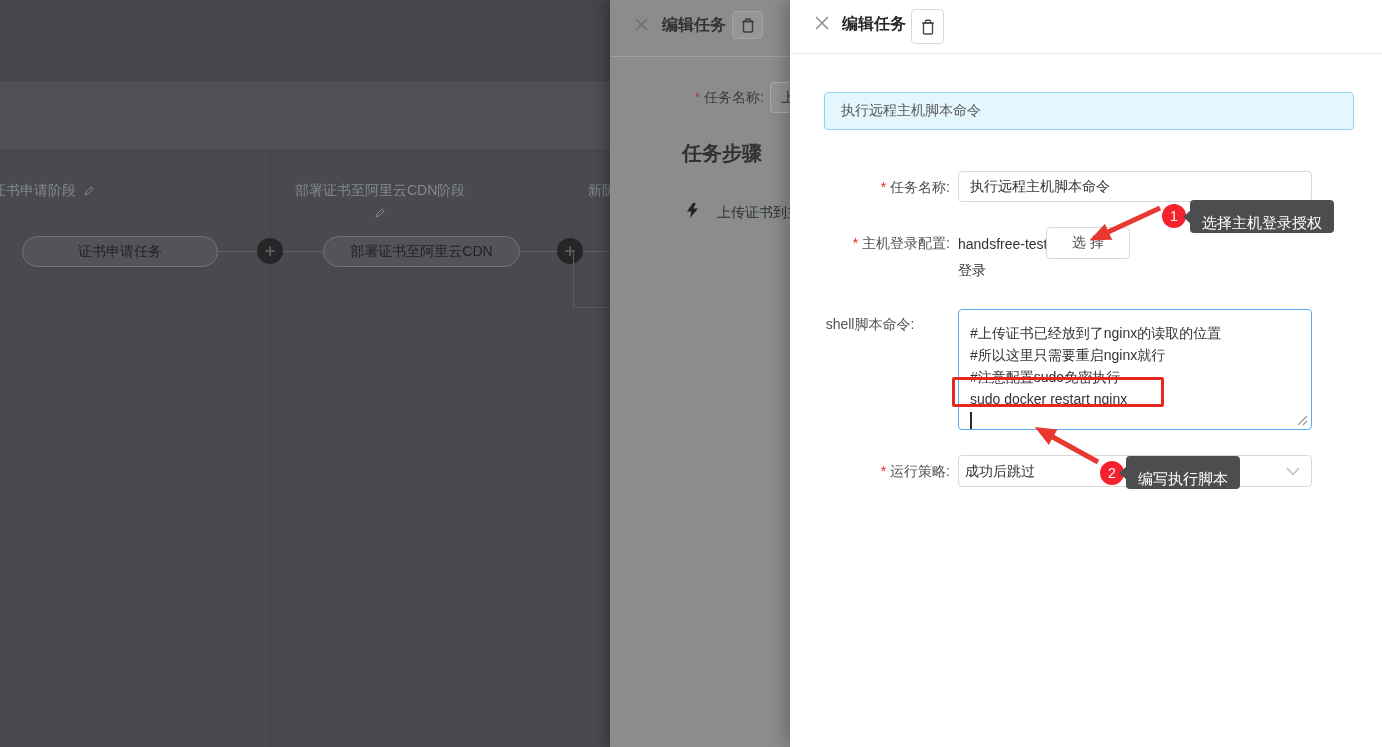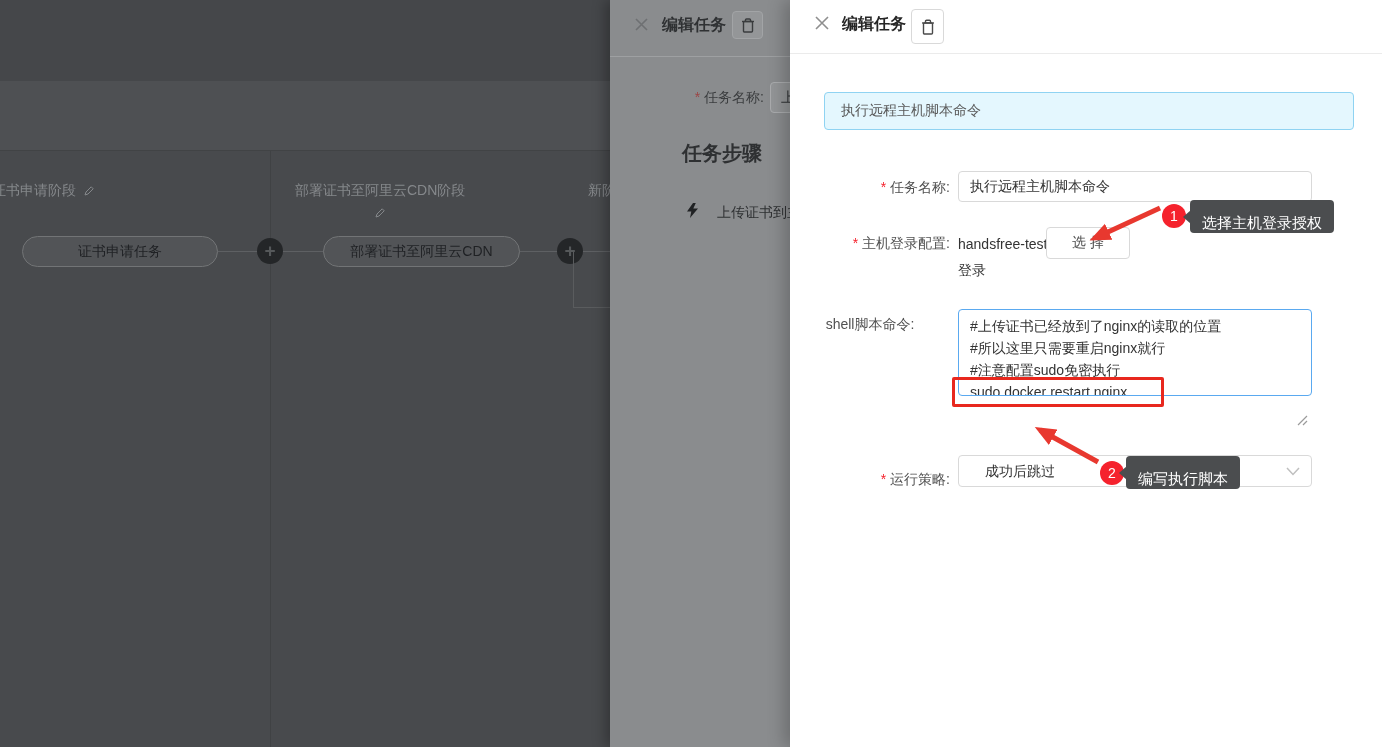--- a/index.html
+++ b/index.html
@@ -70,32 +70,32 @@
     border:1px solid #d9d9d9;border-radius:4px;box-sizing:border-box;background:#fff;
     font-size:14px;color:#333;
   }
   .input-task{left:168px;top:171px;width:354px;height:31px;line-height:29px;padding-left:11px;}
   .host-line{left:168px;font-size:14px;color:#333;white-space:nowrap;}
   .btn-select{
     left:256px;top:227px;width:84px;height:32px;display:flex;align-items:center;justify-content:center;
     font-size:14px;color:#4d4d4d;cursor:pointer;z-index:2;
   }
   .shell-box{
-    left:168px;top:309px;width:354px;height:87px;border:1px solid #5aa9f0;border-radius:4px;
-    box-sizing:border-box;background:#fff;padding:5px 11px;font-size:14px;color:#333;line-height:22px;
+    left:168px;top:309px;width:354px;height:121px;border:1px solid #5aa9f0;border-radius:4px;
+    box-sizing:border-box;background:#fff;padding:12px 11px;font-size:14px;color:#333;line-height:22px;
     z-index:1;overflow:hidden;
   }
   .shell-box .line{white-space:nowrap;}
   .caret{width:2px;height:18px;background:#2b2b2b;margin-top:2px;}
   .red-rect{
     left:162px;top:377px;width:212px;height:30px;border:3px solid #e8281e;border-radius:2px;
     box-sizing:border-box;z-index:3;background:transparent;
   }
   .resize-grip{left:505px;top:413px;z-index:2;}
-  .select{left:168px;top:455px;width:354px;height:32px;line-height:30px;padding-left:26px;}
+  .select{left:168px;top:455px;width:354px;height:32px;line-height:30px;padding-left:6px;}
   .chevron{left:496px;top:467px;}
   .badge{
     width:24px;height:24px;border-radius:50%;background:#f5222d;color:#fff;font-size:14px;
     display:flex;align-items:center;justify-content:center;z-index:4;
   }
   .badge1{left:372px;top:204px;}
   .badge2{left:310px;top:461px;}
   .tooltip{
     height:33px;background:#4b4d4f;border-radius:4px;color:#fff;font-size:15px;
     display:flex;align-items:flex-end;justify-content:center;padding:0 12px;z-index:4;white-space:nowrap;
@@ -213,21 +213,21 @@
     <div class="line">#所以这里只需要重启nginx就行</div>
     <div class="line">#注意配置sudo免密执行</div>
     <div class="line">sudo docker restart nginx</div>
     <div class="caret"></div>
   </div>
   <div class="abs red-rect"></div>
   <svg class="abs resize-grip" width="14" height="14" viewBox="0 0 14 14">
     <path d="M12 3 L3 12 M12 8 L8 12" stroke="#9b9b9b" stroke-width="1.2"></path>
   </svg>
 
-  <div class="abs f-lbl" style="top:461px;margin-top:8px;">
+  <div class="abs f-lbl" style="top:461px;">
     <span class="req">*</span><span>运行策略:</span>
   </div>
   <div class="abs ctl select">成功后跳过</div>
   <svg class="abs chevron" width="14" height="9" viewBox="0 0 14 9">
     <polyline points="1,1 7,7.5 13,1" fill="none" stroke="#bfbfbf" stroke-width="1.5"></polyline>
   </svg>
 
   <div class="abs badge badge1">1</div>
   <div class="abs tooltip tooltip1">
     <span>选择主机登录授权</span>

